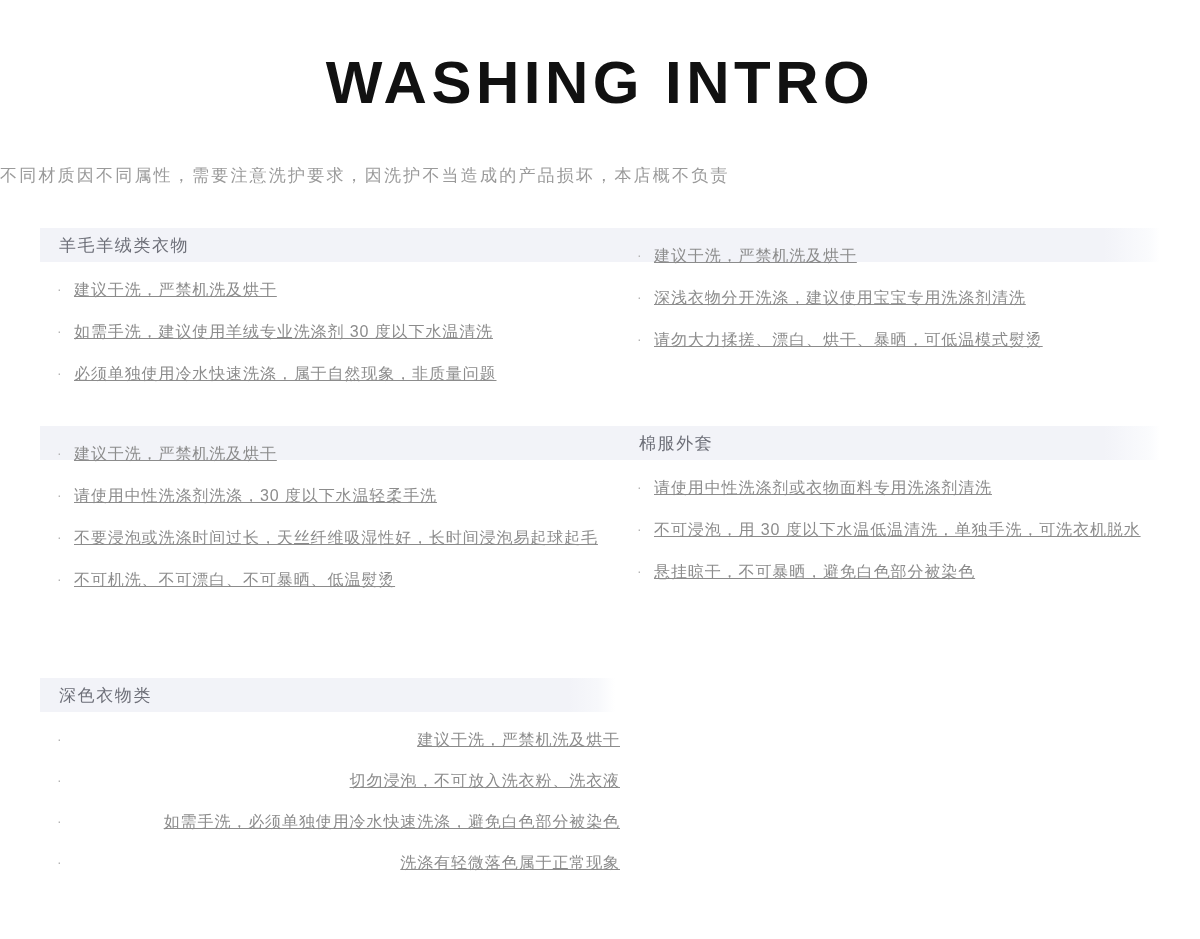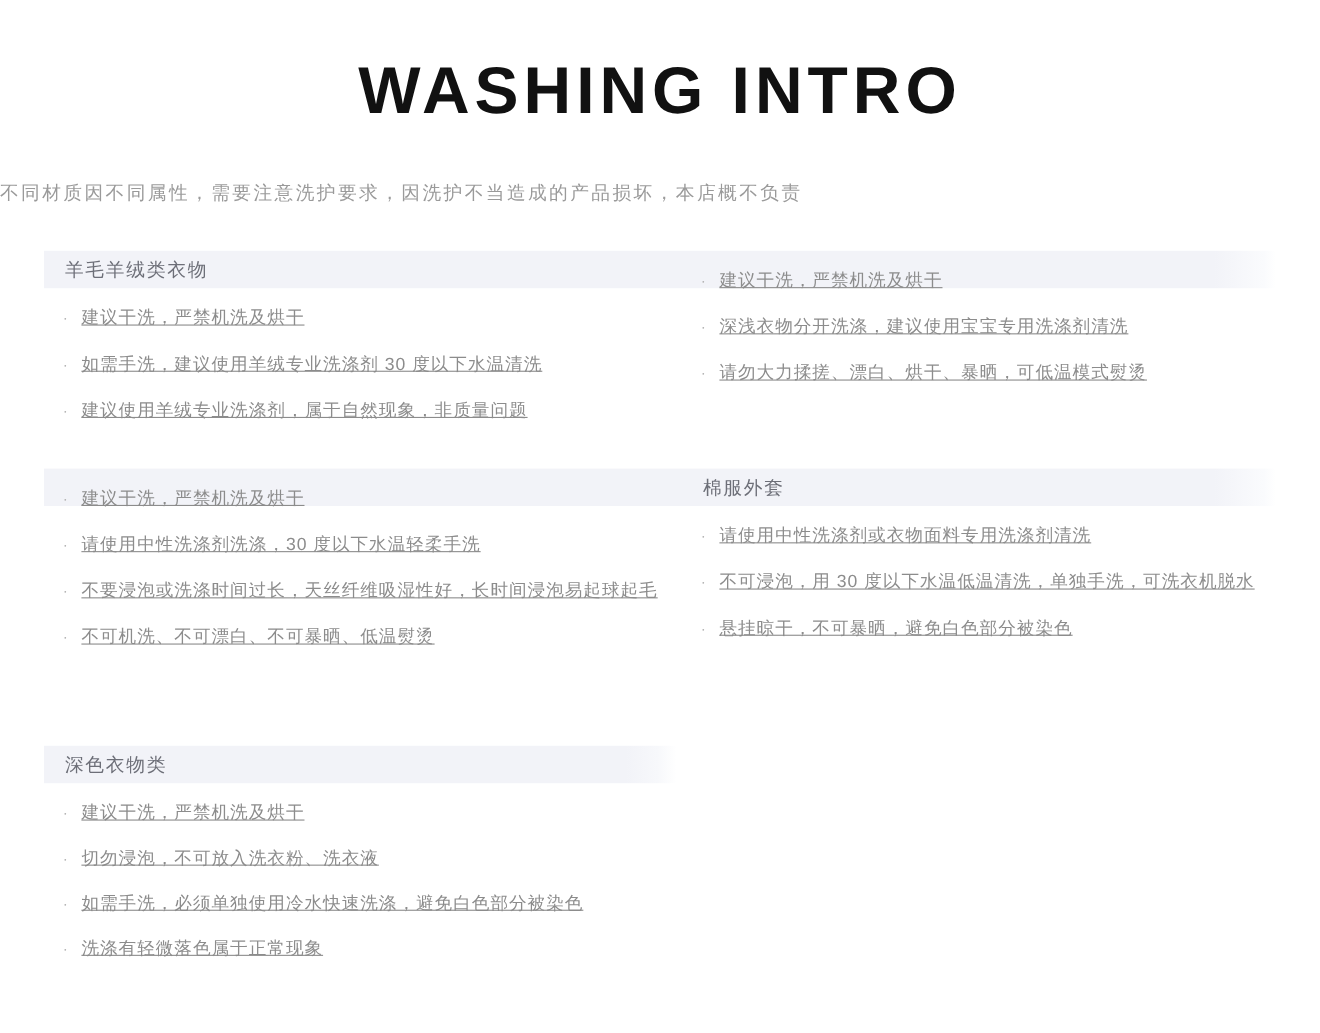--- a/index.html
+++ b/index.html
@@ -124,21 +124,21 @@
     line-height: 27px;
     font-size: 14px;
     color: #b5b5b5;
   }
 
   .bullet .txt { display: block; text-decoration: underline; }
 
   
   .row.r1 { height: 198px; }
   .row.r2 { height: 252px; }
-  .row.r3 { height: 200px; }
+  .row.r3 { height: 200px; text-align: right; }
 
   .row.r3 .bullet { margin-bottom: 14px; }
 </style>
 </head>
 <body>
 
 <div class="page">
 
   <div class="page-title">WASHING INTRO</div>
 
@@ -155,21 +155,21 @@
           <div class="bullet">
             <span class="dot">·</span>
             <span class="txt">建议干洗，严禁机洗及烘干</span>
           </div>
           <div class="bullet">
             <span class="dot">·</span>
             <span class="txt">如需手洗，建议使用羊绒专业洗涤剂 30 度以下水温清洗</span>
           </div>
           <div class="bullet">
             <span class="dot">·</span>
-            <span class="txt">建议使用羊绒专业洗涤剂，属于自然现象，非质量问题</span>
+            <span class="txt">必须单独使用冷水快速洗涤，属于自然现象，非质量问题</span>
           </div>
         </div>
       </div>
 
       <div class="col right">
         <div class="bullets">
           <div class="bullet">
             <span class="dot">·</span>
             <span class="txt">建议干洗，严禁机洗及烘干</span>
           </div>

